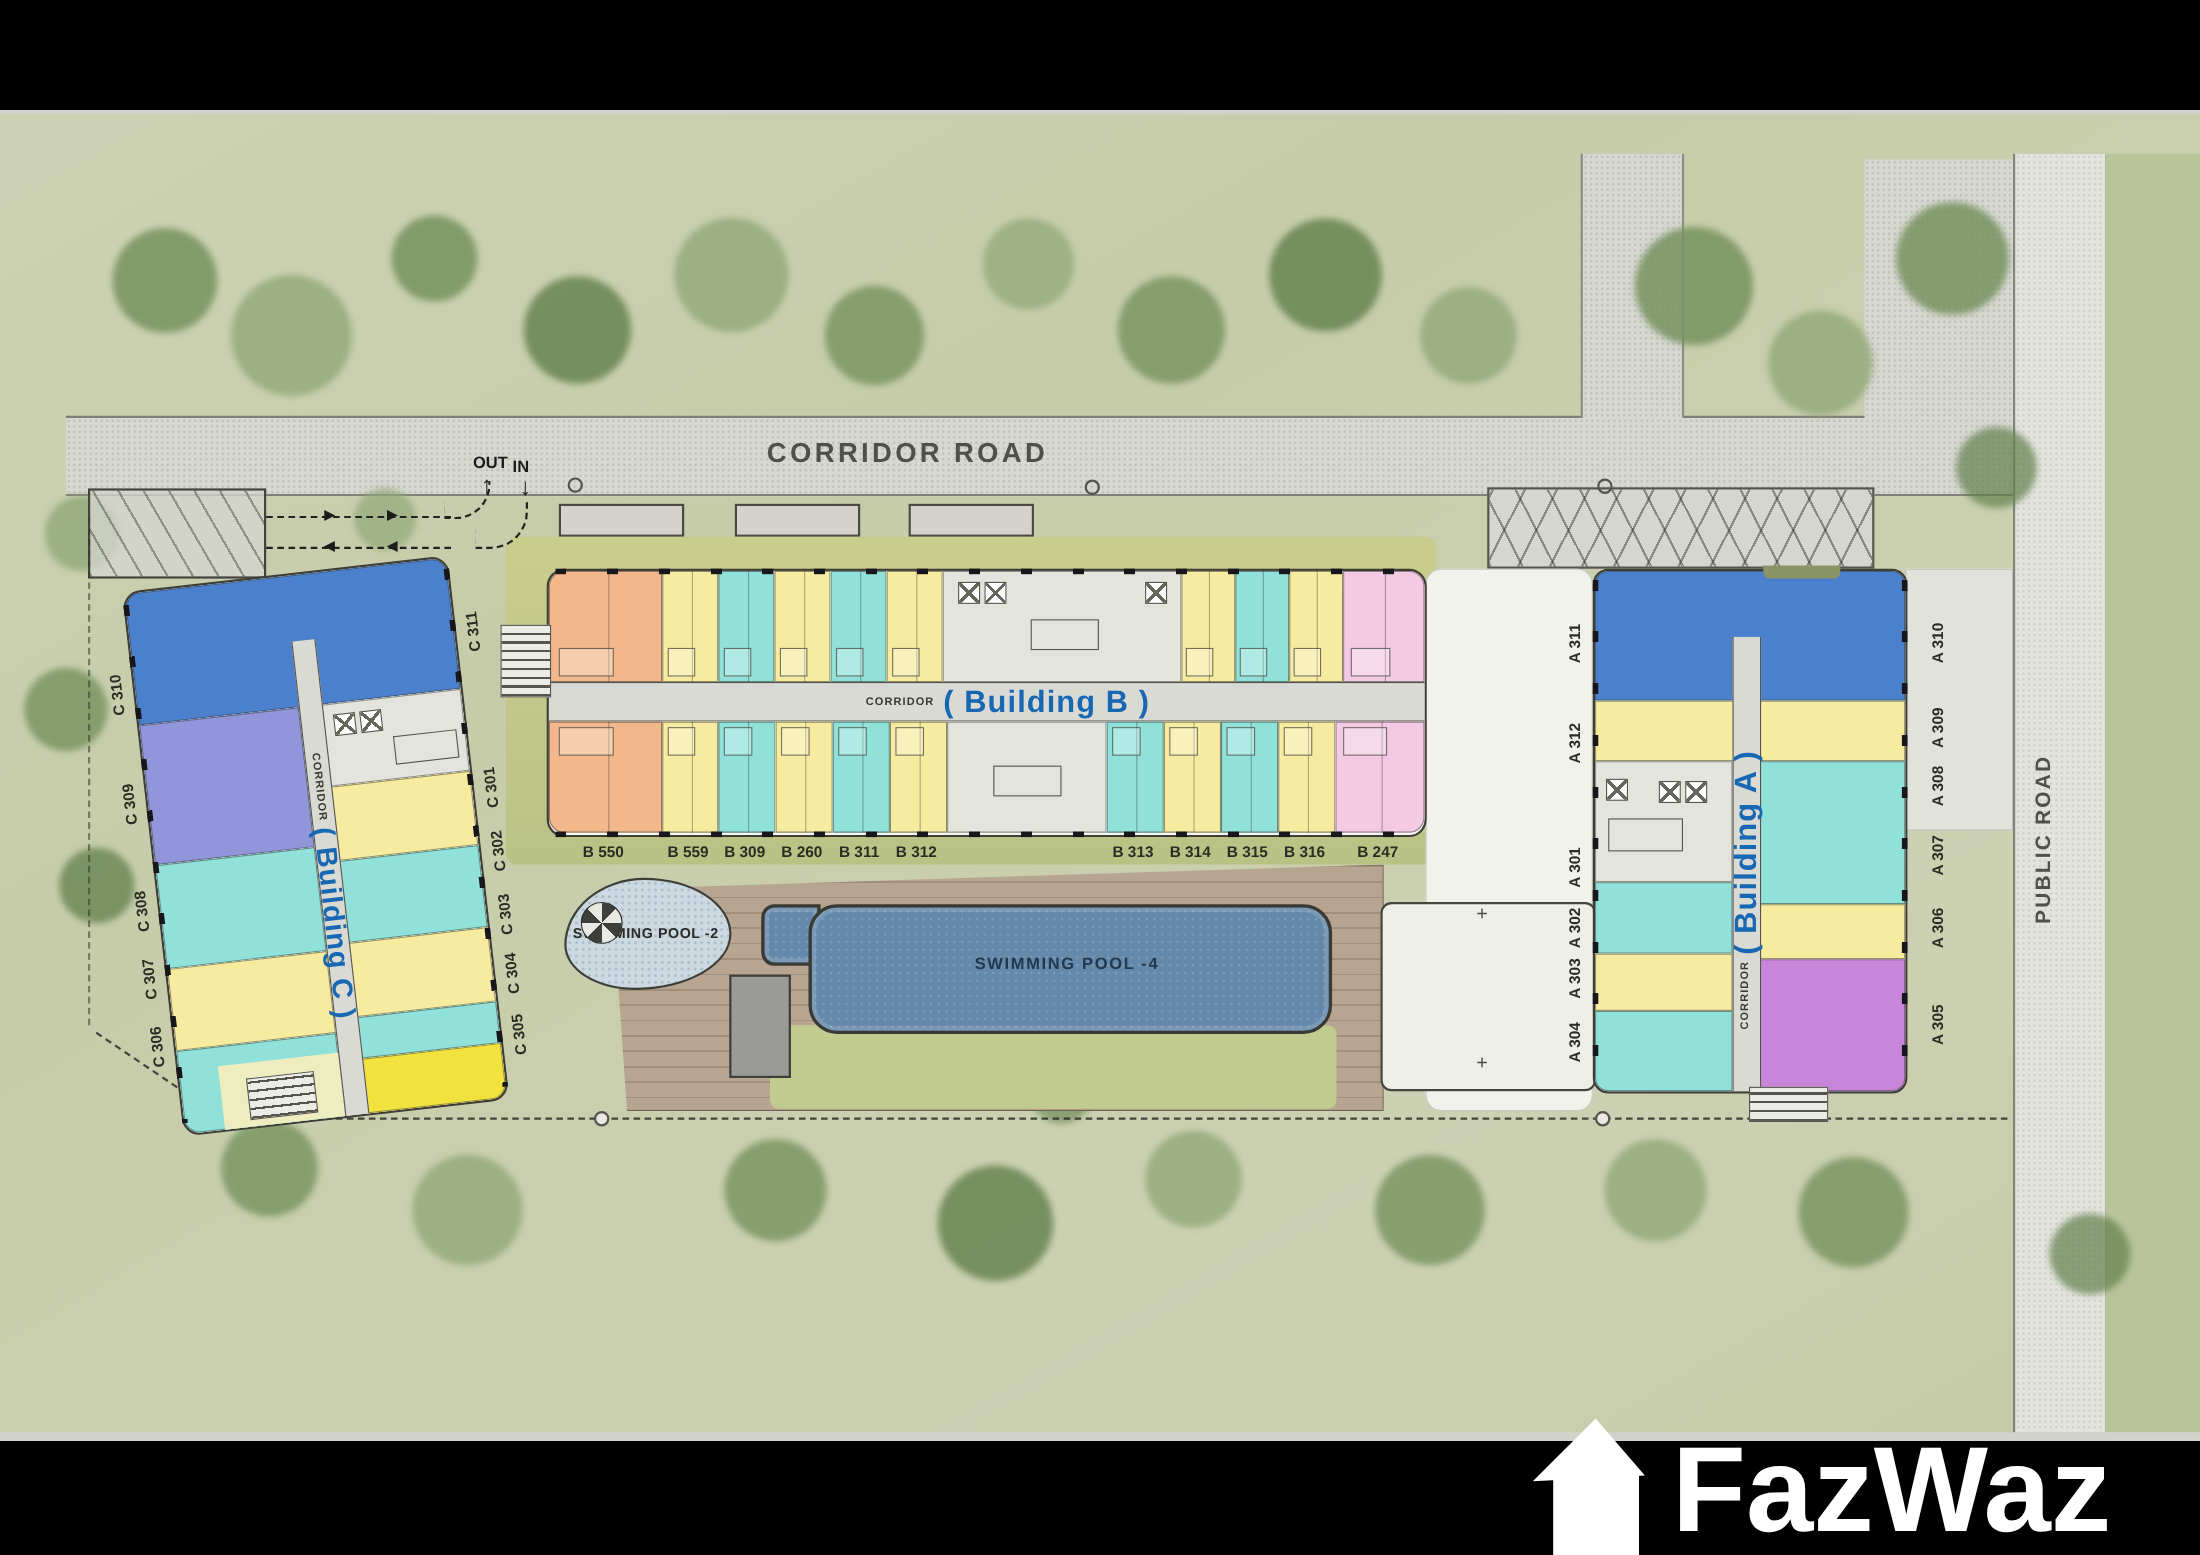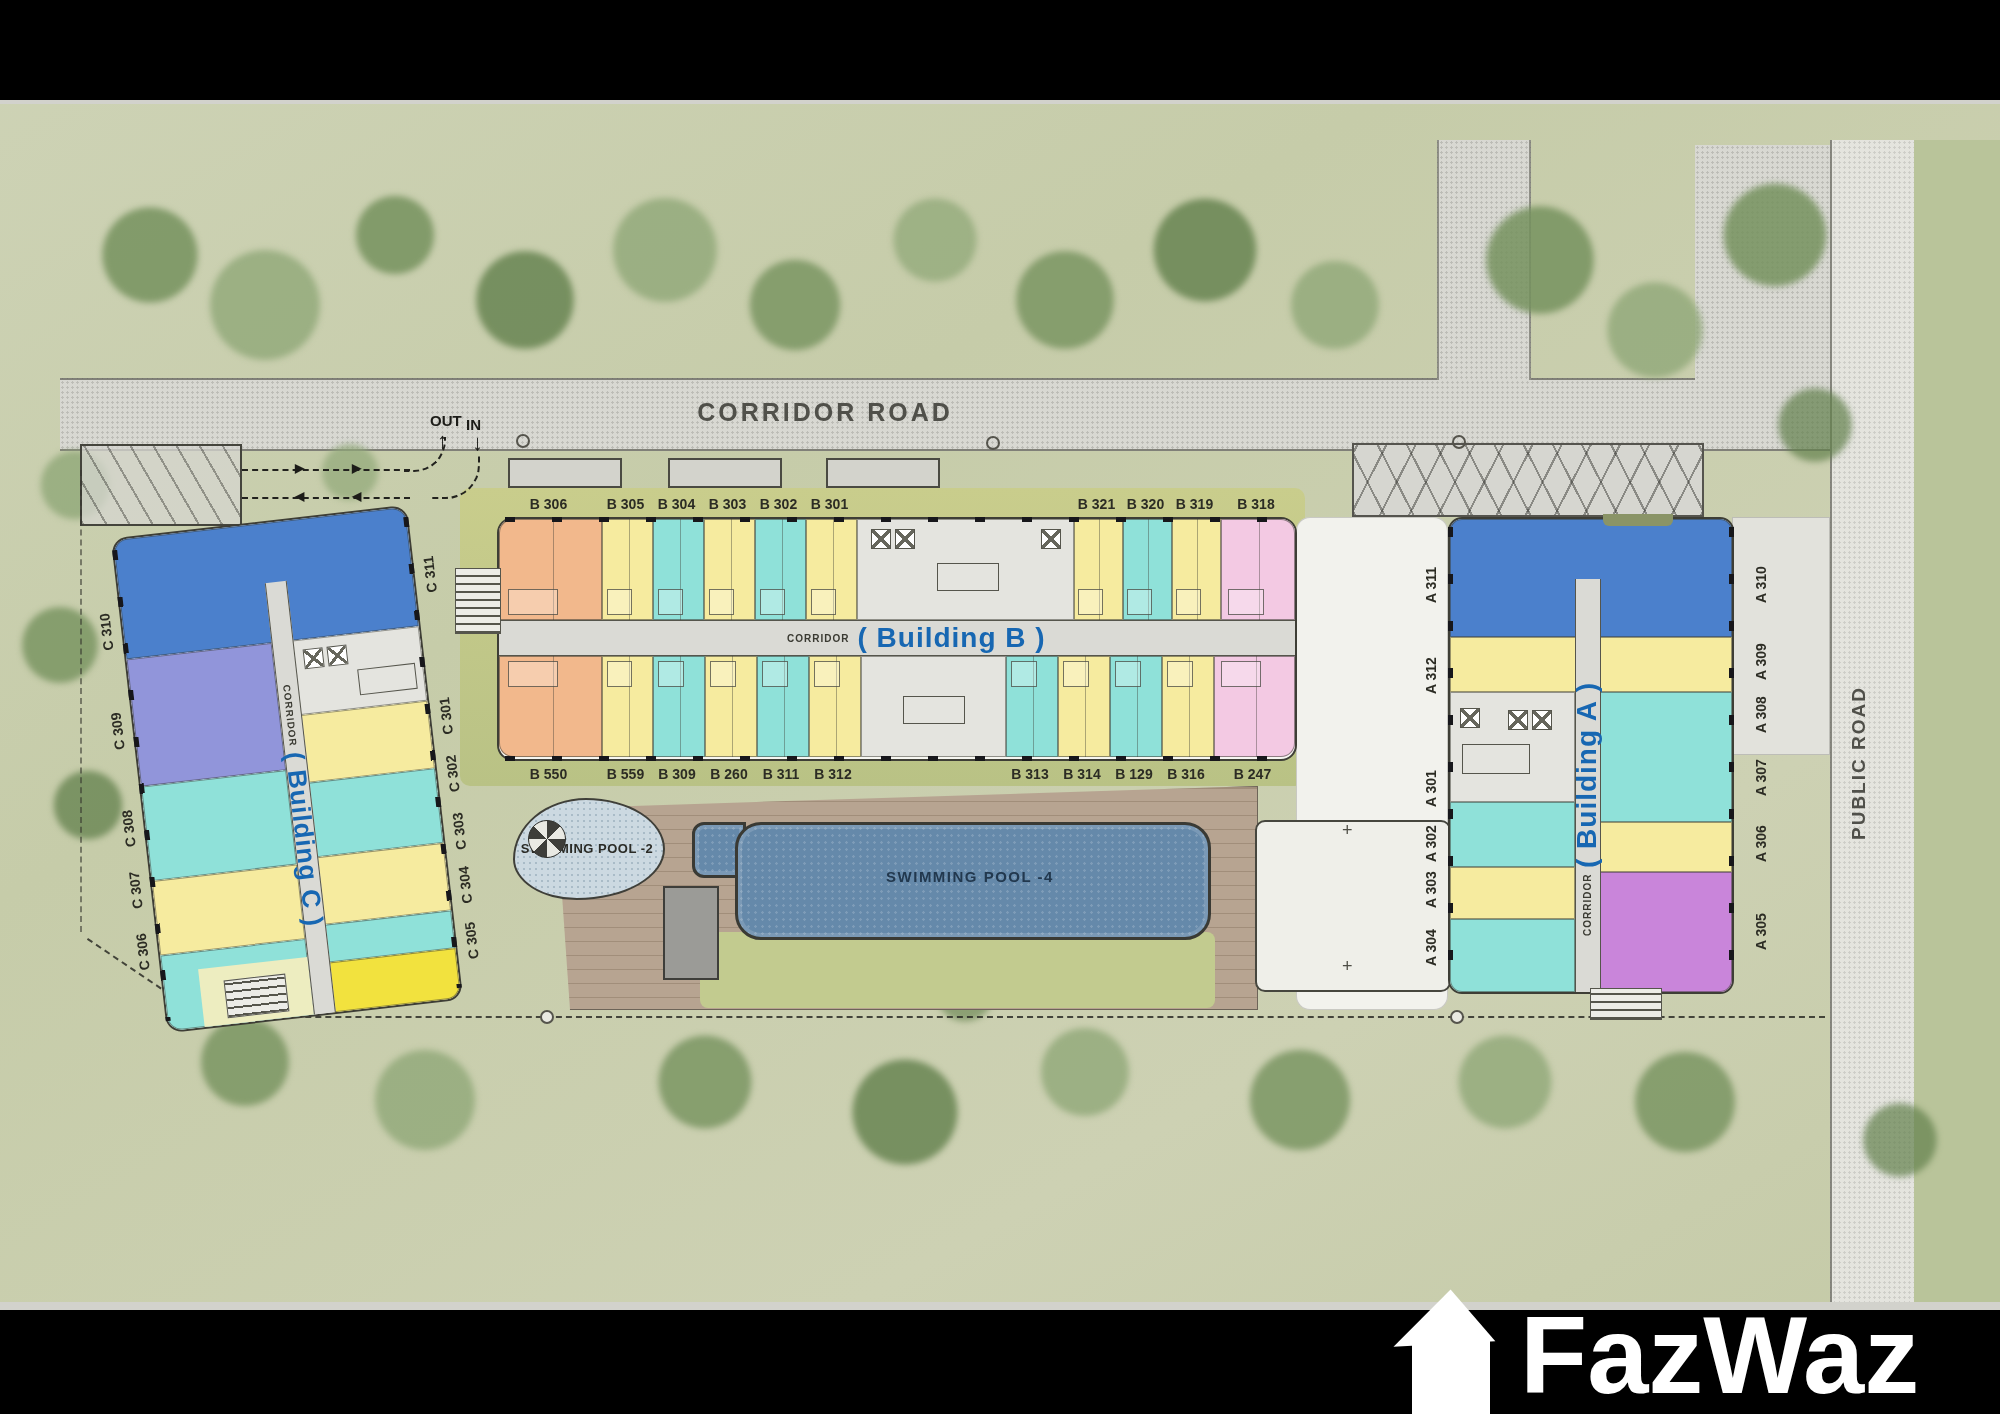--- a/index.html
+++ b/index.html
@@ -153,33 +153,20 @@
   <div class="pool1" style="left:692px;top:822px;width:48px;height:50px;border-radius:12px 0 0 12px;"></div>
   <div class="pool1" style="left:735px;top:822px;width:470px;height:112px;"></div>
   <div class="pooltxt" style="left:800px;top:868px;width:340px;text-align:center;font-size:15px;color:#22384e;letter-spacing:1.5px;">SWIMMING POOL  -4</div>
   <div class="abs" id="forecourt"></div>
   <span class="abs" style="left:1342px;top:820px;font-size:18px;color:#4e4e46;z-index:6;">+</span>
   <span class="abs" style="left:1342px;top:956px;font-size:18px;color:#4e4e46;z-index:6;">+</span>
 
   <div class="abs" id="walkgap"></div>
   <div class="abs" id="a-walk-r"></div>
 
-  <div class="abs ulabel" style="left:497px;top:490px;width:796px;height:22px;z-index:8;display:flex;">
-    <div class="ulabel" style="width:103px">B 306</div>
-    <div class="ulabel" style="width:51px">B 305</div>
-    <div class="ulabel" style="width:51px">B 304</div>
-    <div class="ulabel" style="width:51px">B 303</div>
-    <div class="ulabel" style="width:51px">B 302</div>
-    <div class="ulabel" style="width:51px">B 301</div>
-    <div class="ulabel" style="width:217px"></div>
-    <div class="ulabel" style="width:49px">B 321</div>
-    <div class="ulabel" style="width:49px">B 320</div>
-    <div class="ulabel" style="width:49px">B 319</div>
-    <div class="ulabel" style="width:74px">B 318</div>
-  </div>
 
   <div class="slab" style="left:497px;top:517px;width:796px;height:240px;border-radius:16px;z-index:6;display:flex;flex-direction:column;">
     <div class="tx" style="left:6px;top:-2px;right:6px;"></div>
     <div class="brow row-t" style="height:101px;">
       <div class="u c-or" style="width:103px;border-radius:14px 0 0 0;"></div>
       <div class="u c-ye" style="width:51px"></div>
       <div class="u c-cy" style="width:51px"></div>
       <div class="u c-ye" style="width:51px"></div>
       <div class="u c-cy" style="width:51px"></div>
       <div class="u c-ye" style="width:51px"></div>
@@ -223,21 +210,21 @@
   <div class="abs ulabel" style="left:497px;top:760px;width:796px;height:22px;z-index:8;display:flex;">
     <div class="ulabel" style="width:103px">B 550</div>
     <div class="ulabel" style="width:51px">B 559</div>
     <div class="ulabel" style="width:52px">B 309</div>
     <div class="ulabel" style="width:52px">B 260</div>
     <div class="ulabel" style="width:52px">B 311</div>
     <div class="ulabel" style="width:52px">B 312</div>
     <div class="ulabel" style="width:145px"></div>
     <div class="ulabel" style="width:52px">B 313</div>
     <div class="ulabel" style="width:52px">B 314</div>
-    <div class="ulabel" style="width:52px">B 129</div>
+    <div class="ulabel" style="width:52px">B 315</div>
     <div class="ulabel" style="width:52px">B 316</div>
     <div class="ulabel" style="width:81px">B 247</div>
   </div>
 
   <div class="slab" style="left:1448px;top:517px;width:282px;height:473px;border-radius:14px;z-index:6;">
     <div class="ty" style="left:-2px;top:8px;bottom:8px;"></div>
     <div class="ty" style="right:-2px;top:8px;bottom:8px;"></div>
     <div class="ablock c-bl" style="left:0;top:0;width:282px;height:118px;border-radius:12px 12px 0 0;"></div>
     <div class="ablock c-ye" style="left:0;top:118px;width:282px;height:55px;"></div>
     <div class="ablock c-core" style="left:0;top:173px;width:125px;height:110px;">

